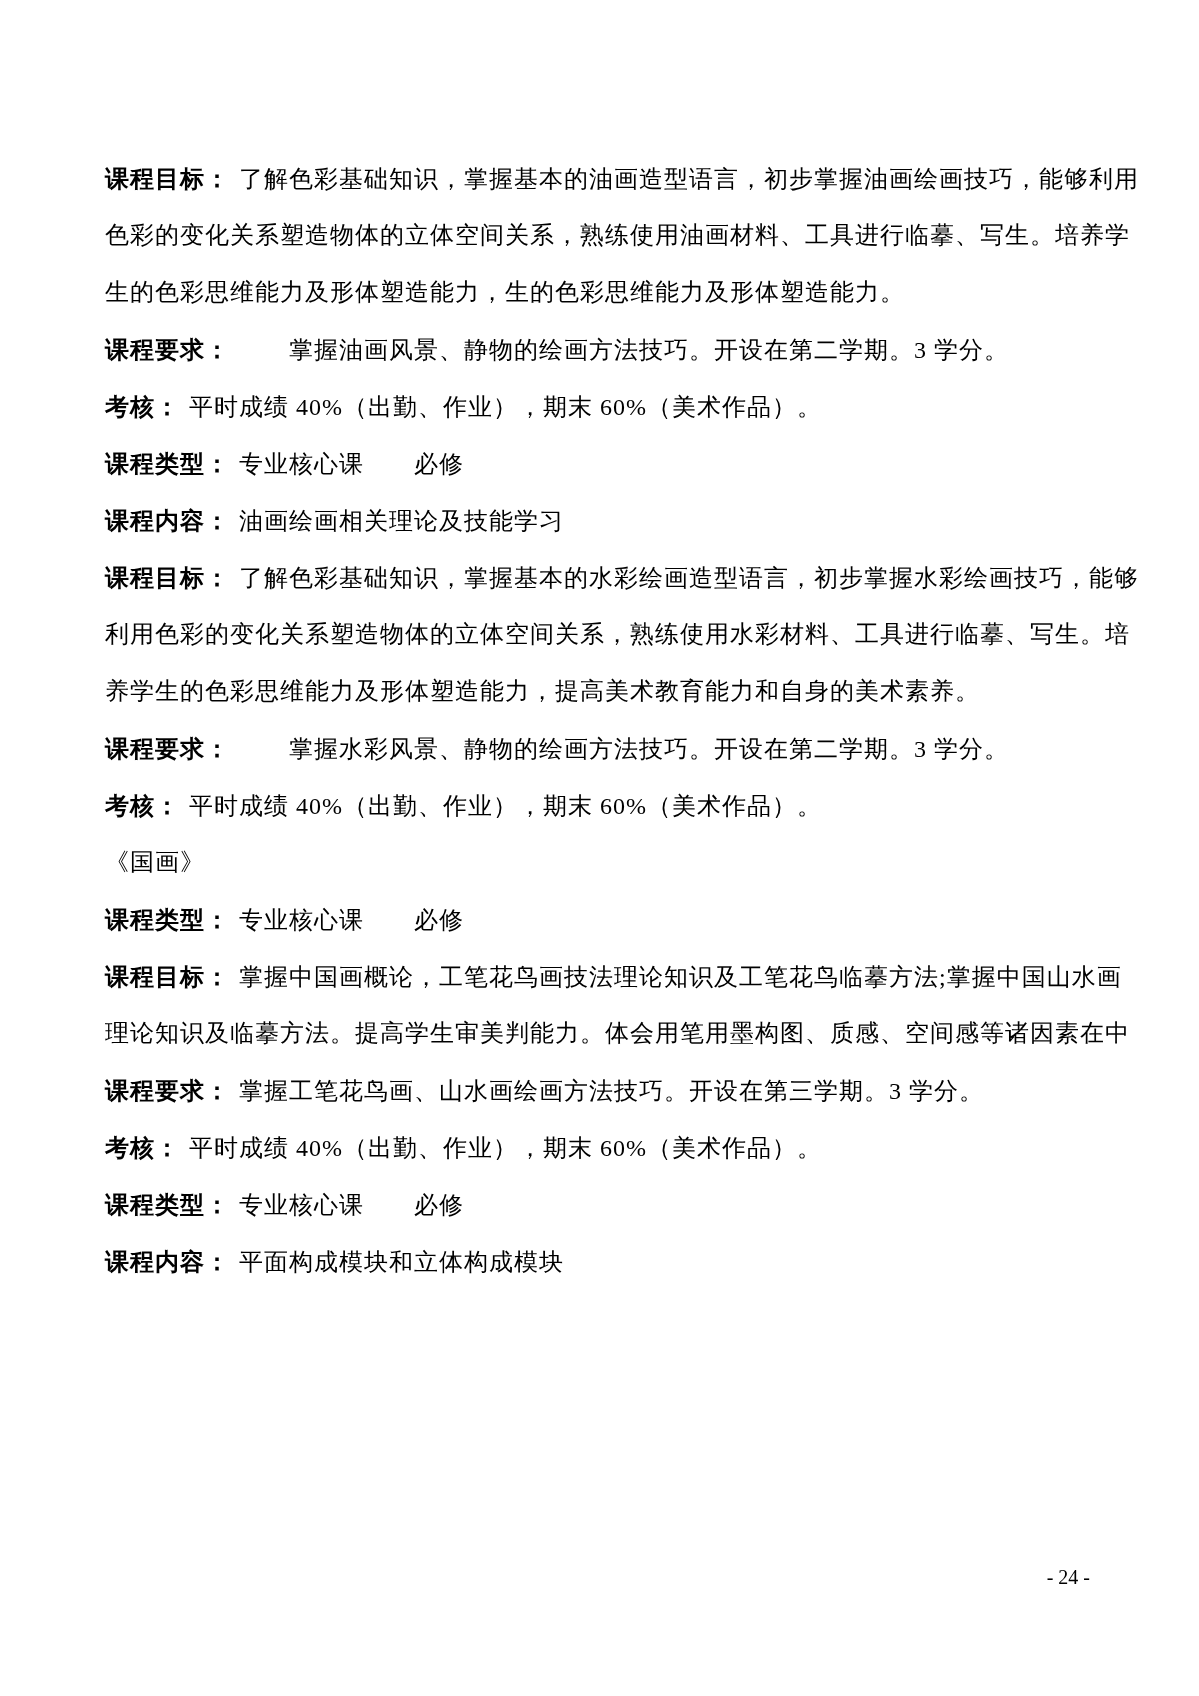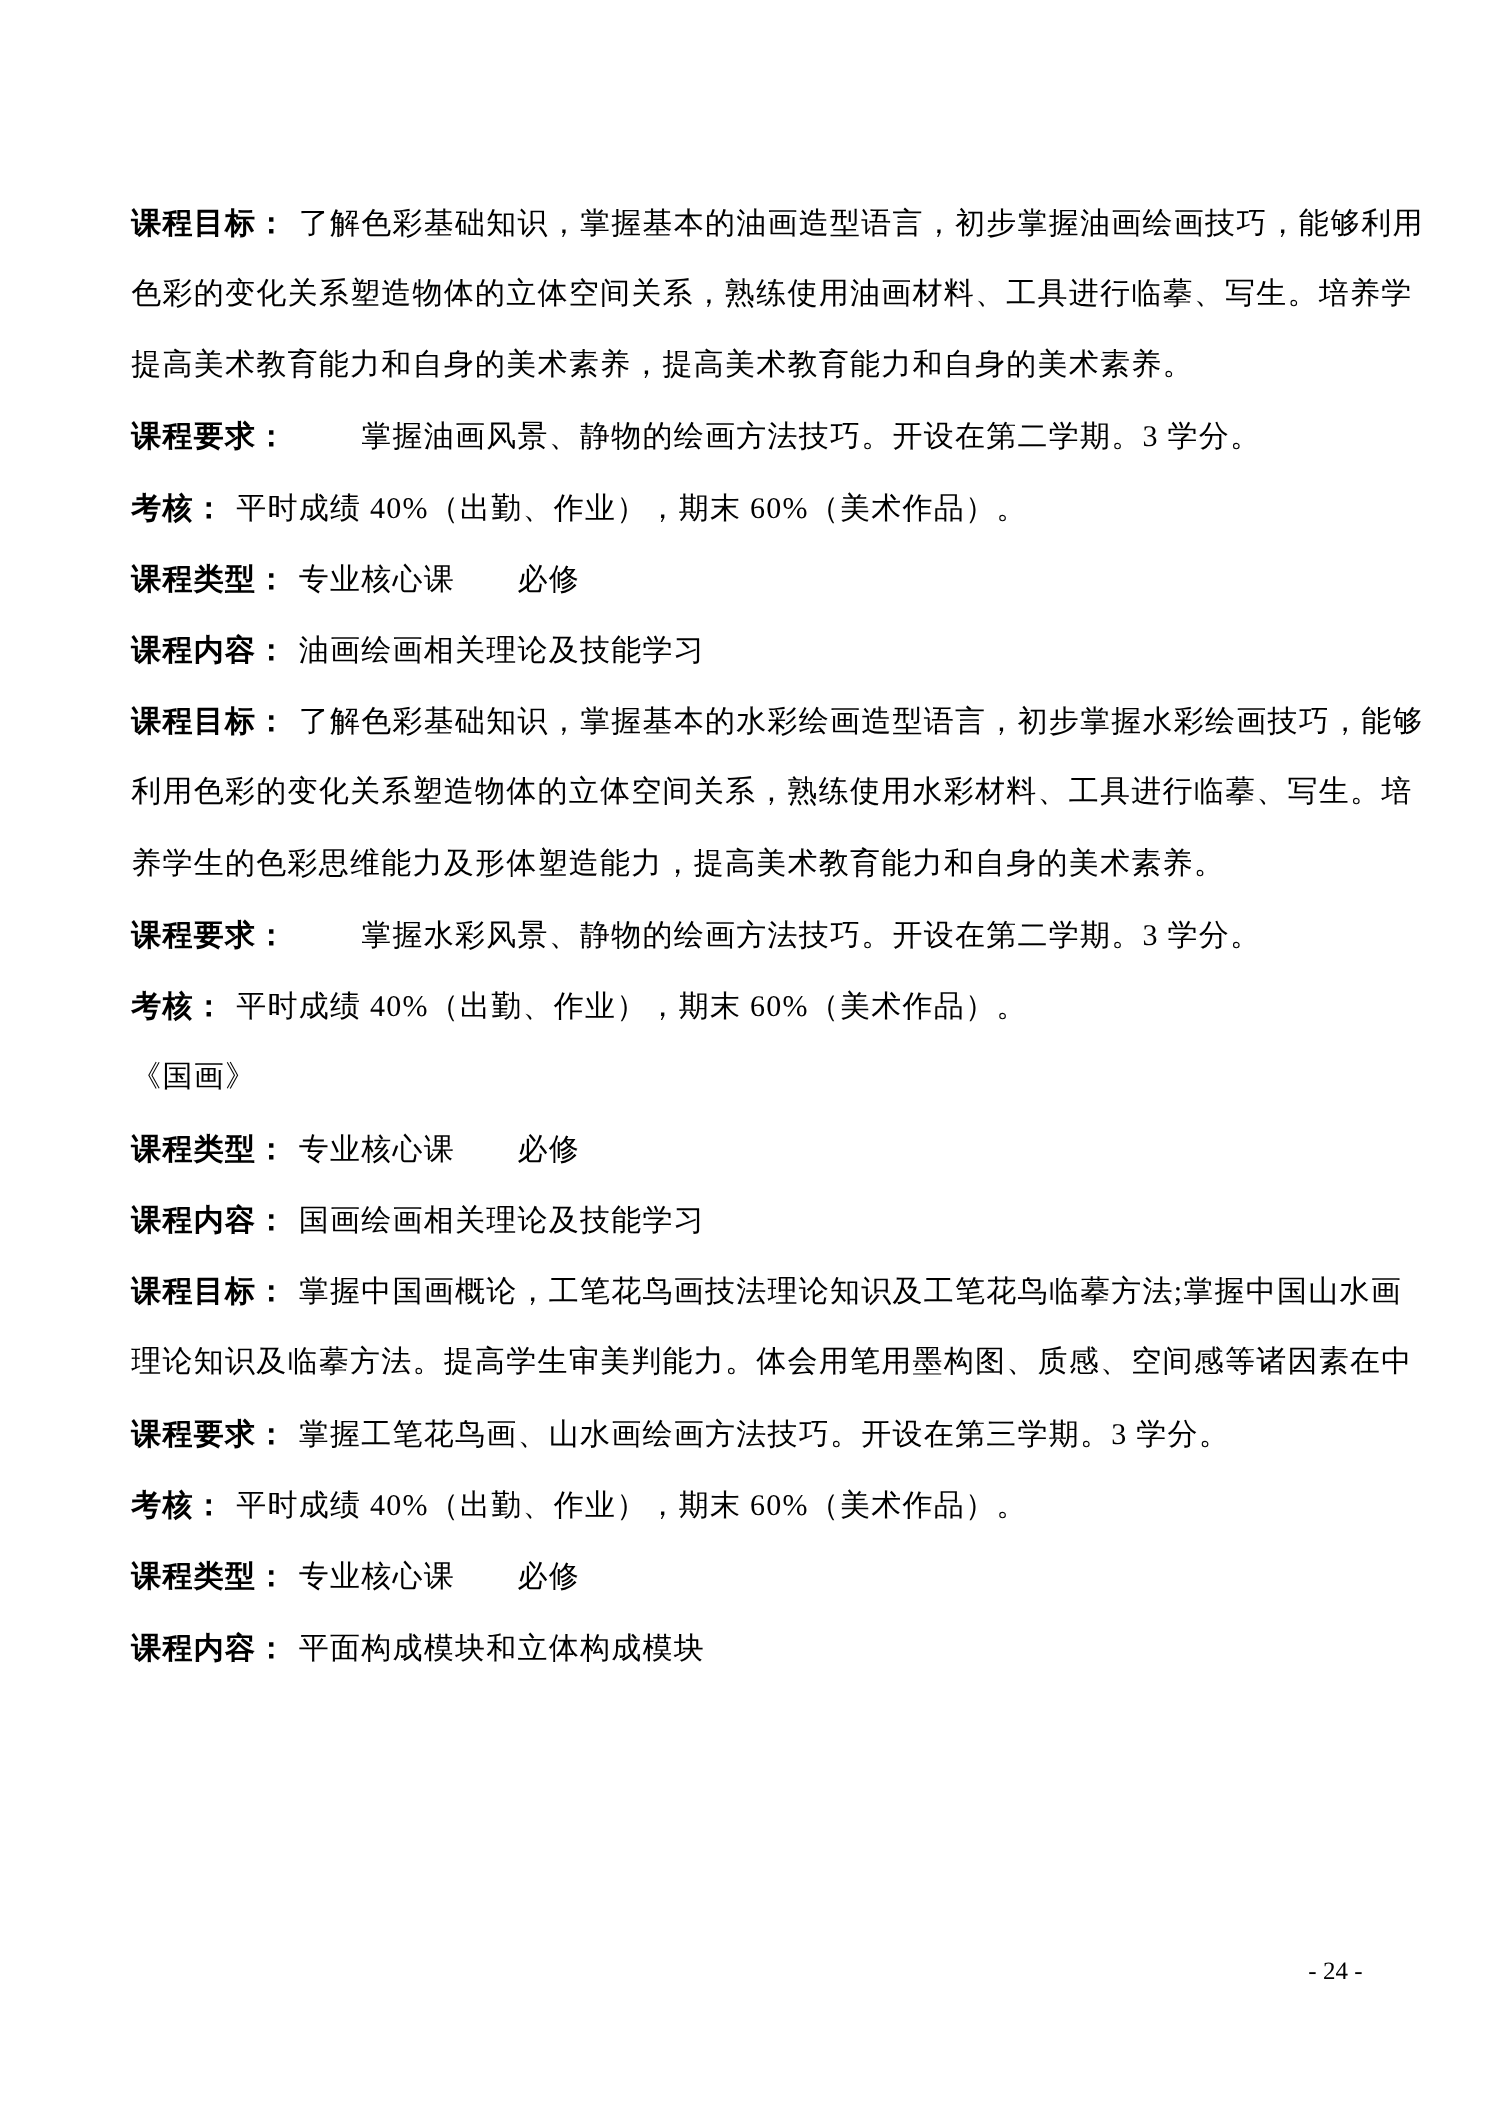--- a/index.html
+++ b/index.html
@@ -52,33 +52,32 @@
     text-align: right;
   }
 </style>
 </head>
 <body>
 
 <div class="page">
   <div class="text-block">
     <div class="line"><span class="lbl">课程目标：</span><span class="txt">了解色彩基础知识，掌握基本的油画造型语言，初步掌握油画绘画技巧，能够利用</span></div>
     <div class="line"><span class="txt">色彩的变化关系塑造物体的立体空间关系，熟练使用油画材料、工具进行临摹、写生。培养学</span></div>
-    <div class="line"><span class="txt">提高美术教育能力和自身的美术素养，提高美术教育能力和自身的美术素养。</span></div>
+    <div class="line"><span class="txt">生的色彩思维能力及形体塑造能力，生的色彩思维能力及形体塑造能力。</span></div>
     <div class="line"><span class="lbl">课程要求：</span><span class="txt">　　掌握油画风景、静物的绘画方法技巧。开设在第二学期。3 学分。</span></div>
     <div class="line"><span class="lbl">考核：</span><span class="txt">平时成绩 40%（出勤、作业），期末 60%（美术作品）。</span></div>
     <div class="line"><span class="lbl">课程类型：</span><span class="txt">专业核心课　　必修</span></div>
     <div class="line"><span class="lbl">课程内容：</span><span class="txt">油画绘画相关理论及技能学习</span></div>
     <div class="line"><span class="lbl">课程目标：</span><span class="txt">了解色彩基础知识，掌握基本的水彩绘画造型语言，初步掌握水彩绘画技巧，能够</span></div>
     <div class="line"><span class="txt">利用色彩的变化关系塑造物体的立体空间关系，熟练使用水彩材料、工具进行临摹、写生。培</span></div>
     <div class="line"><span class="txt">养学生的色彩思维能力及形体塑造能力，提高美术教育能力和自身的美术素养。</span></div>
     <div class="line"><span class="lbl">课程要求：</span><span class="txt">　　掌握水彩风景、静物的绘画方法技巧。开设在第二学期。3 学分。</span></div>
     <div class="line"><span class="lbl">考核：</span><span class="txt">平时成绩 40%（出勤、作业），期末 60%（美术作品）。</span></div>
     <div class="line"><span class="txt">《国画》</span></div>
     <div class="line"><span class="lbl">课程类型：</span><span class="txt">专业核心课　　必修</span></div>
-    <div class="line"><span class="lbl">课程内容：</span><span class="txt">国画绘画相关理论及技能学习</span></div>
     <div class="line"><span class="lbl">课程目标：</span><span class="txt">掌握中国画概论，工笔花鸟画技法理论知识及工笔花鸟临摹方法;掌握中国山水画</span></div>
     <div class="line"><span class="txt">理论知识及临摹方法。提高学生审美判能力。体会用笔用墨构图、质感、空间感等诸因素在中</span></div>
     <div class="line"><span class="lbl">课程要求：</span><span class="txt">掌握工笔花鸟画、山水画绘画方法技巧。开设在第三学期。3 学分。</span></div>
     <div class="line"><span class="lbl">考核：</span><span class="txt">平时成绩 40%（出勤、作业），期末 60%（美术作品）。</span></div>
     <div class="line"><span class="lbl">课程类型：</span><span class="txt">专业核心课　　必修</span></div>
     <div class="line"><span class="lbl">课程内容：</span><span class="txt">平面构成模块和立体构成模块</span></div>
   </div>
 
   <div class="page-number">- 24 -</div>
 </div>

